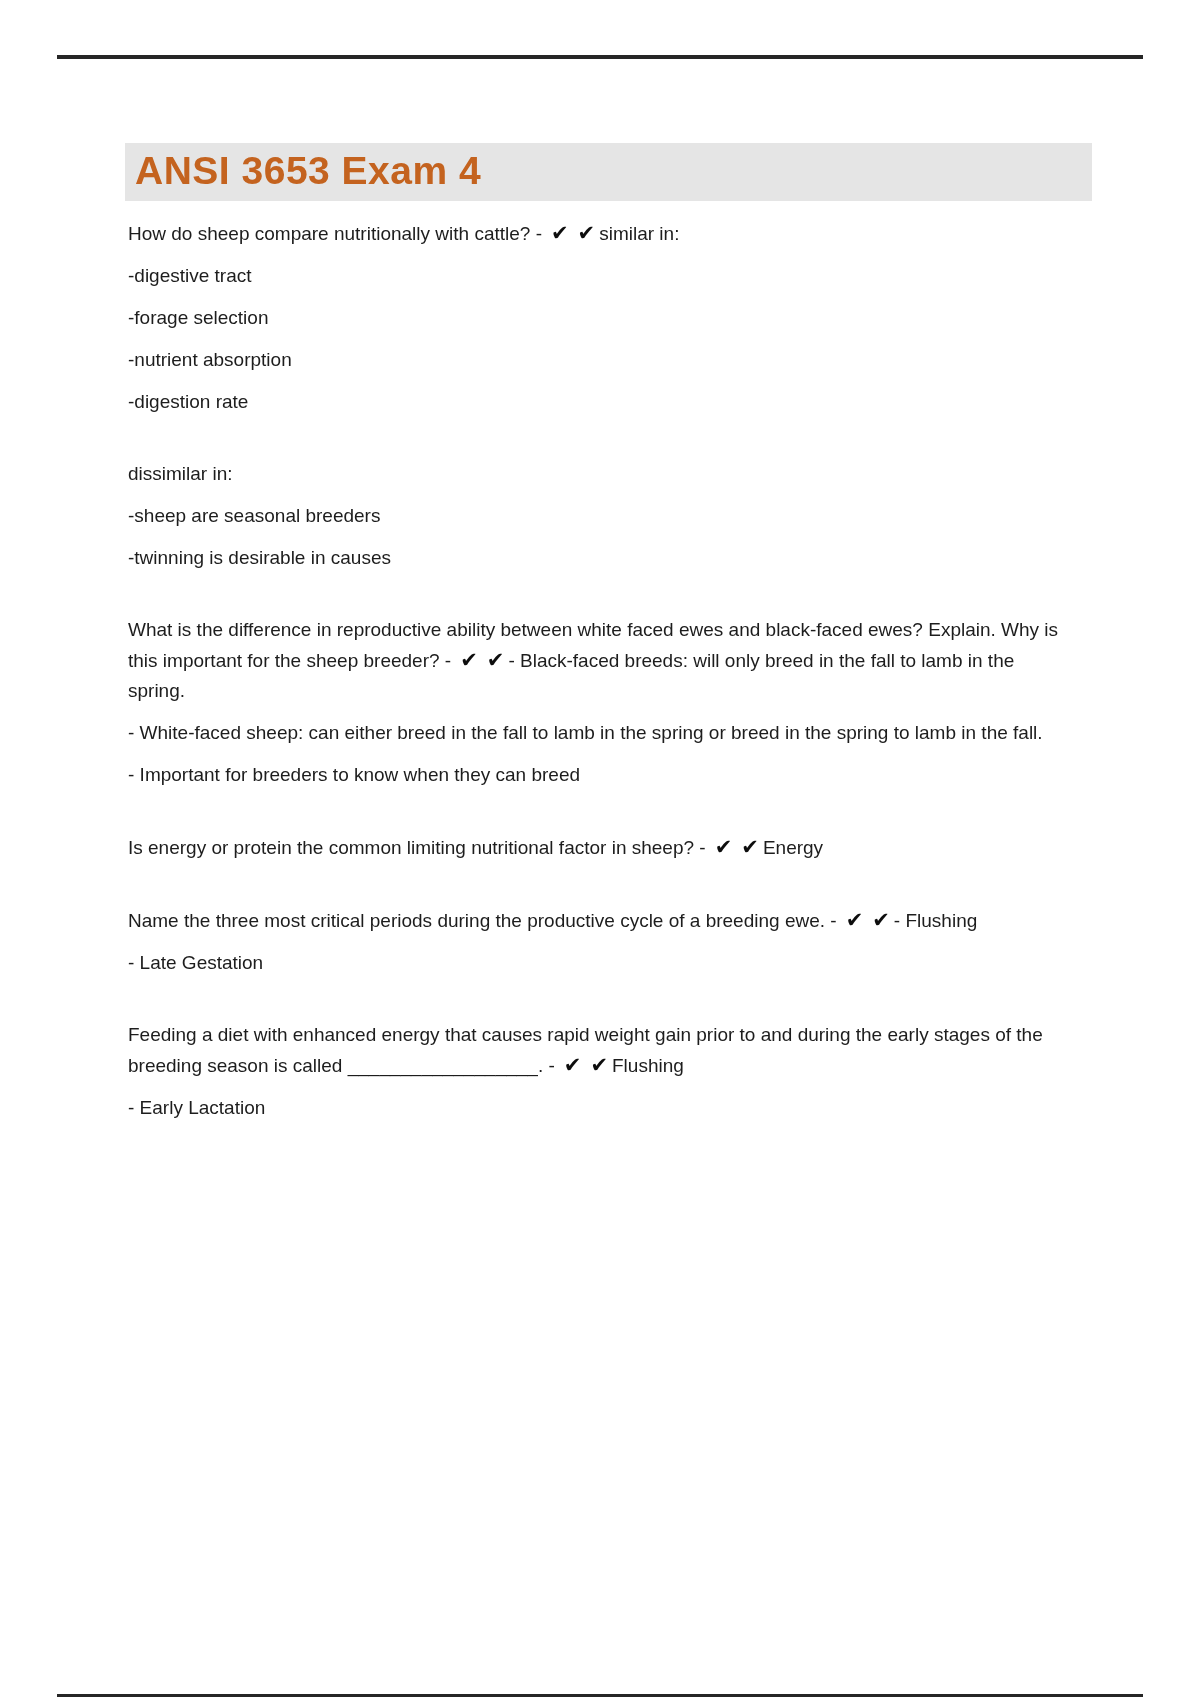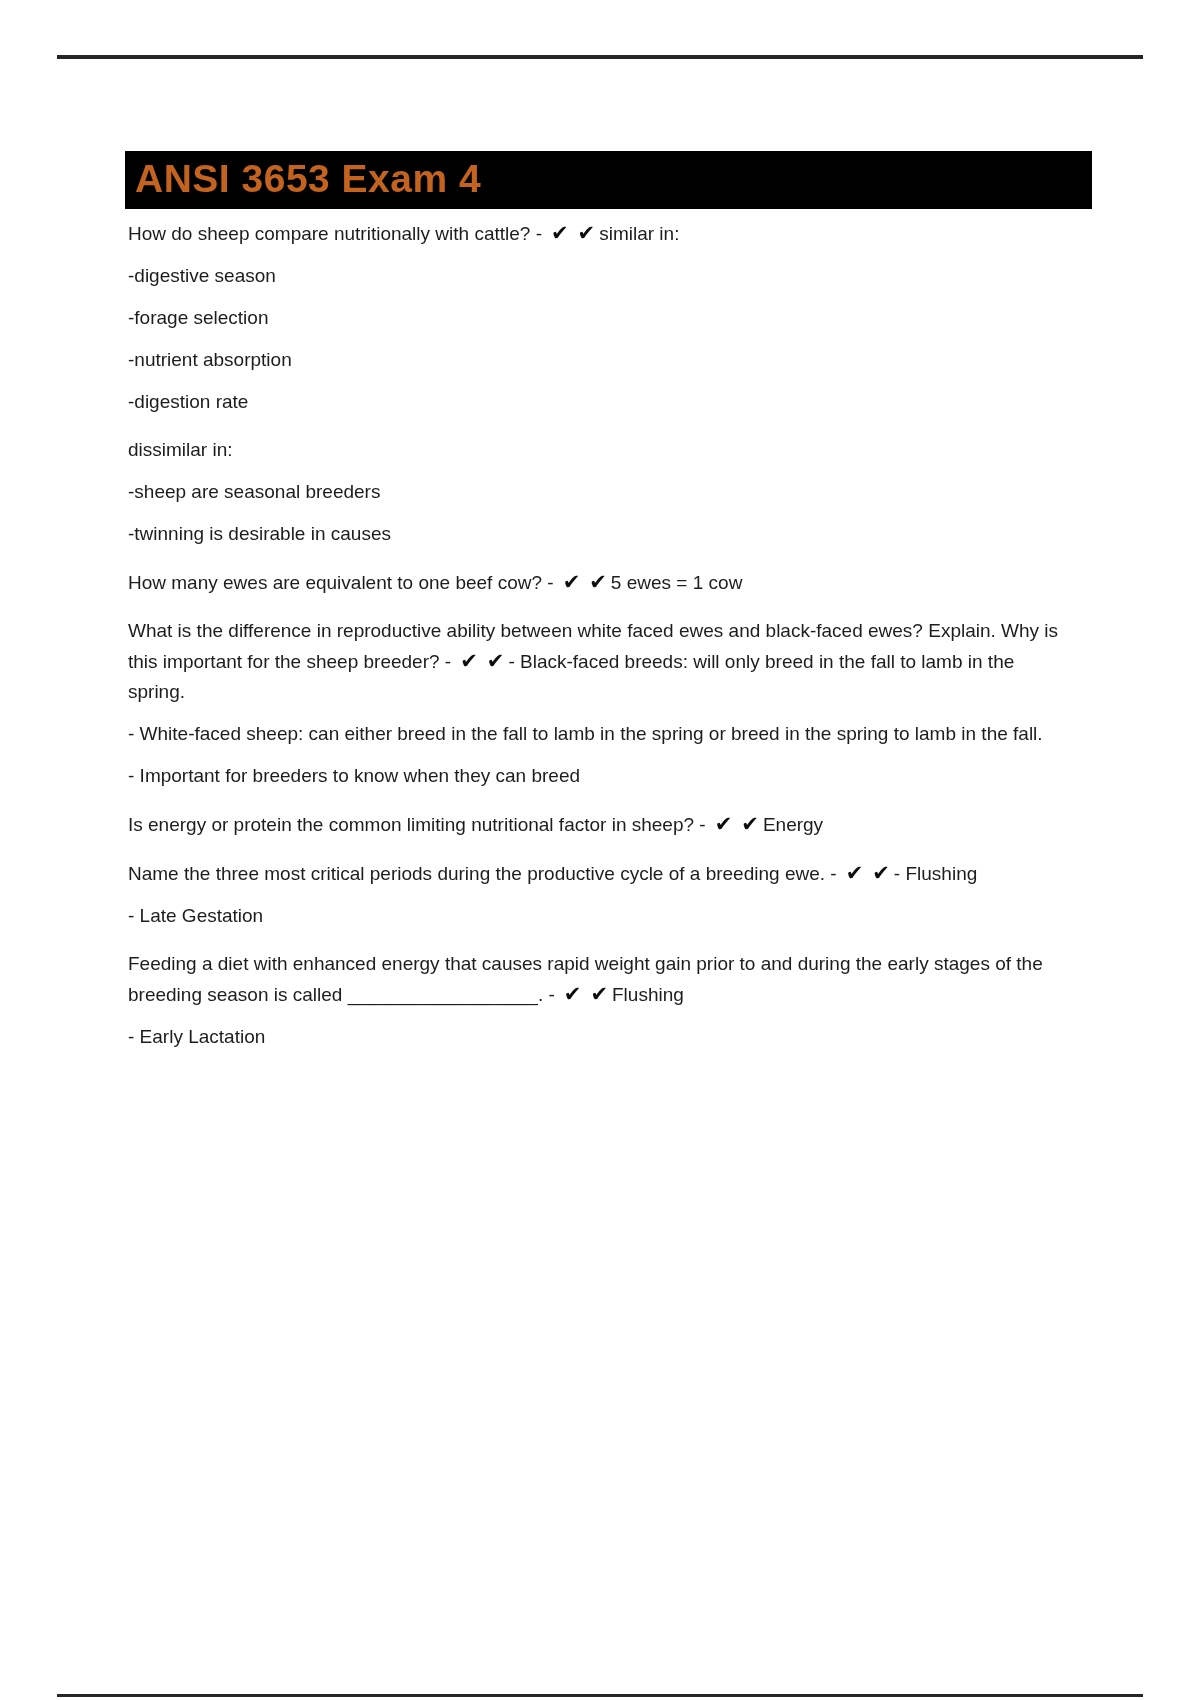--- a/index.html
+++ b/index.html
@@ -20,24 +20,24 @@
     left: 57px;
     width: 1086px;
     background: #262626;
   }
   .rule.top { top: 55px; height: 4px; }
   .rule.bottom { top: 1694px; height: 3px; }
 
   .title-bar {
     position: absolute;
     left: 125px;
-    top: 151px;
+    top: 143px;
     width: 967px;
     height: 58px;
-    background: #000000;
+    background: #e5e5e5;
   }
   .title-bar h1 {
     margin: 0;
     padding-left: 10px;
     font-size: 39px;
     line-height: 56px;
     font-weight: bold;
     color: #c4631f;
     letter-spacing: 0.5px;
     font-family: "Liberation Sans", sans-serif;
@@ -48,21 +48,21 @@
     left: 128px;
     top: 218px;
     width: 932px;
   }
   .content p {
     margin: 0 0 12px 0;
     font-size: 19px;
     line-height: 30px;
     color: #1d1d1d;
   }
-  .content p.section { margin-top: 18px; }
+  .content p.section { margin-top: 42px; }
 
   .checks {
     white-space: nowrap;
     margin: 0 4px 0 9px;
   }
   .chk {
     font-family: "DejaVu Sans", sans-serif;
     font-weight: bold;
     font-size: 21px;
     color: #0d0d0d;
@@ -75,30 +75,29 @@
 <div class="rule top"></div>
 
 <div class="title-bar">
   <h1>ANSI 3653 Exam 4</h1>
 </div>
 
 <div class="content">
 
   <p class="line"><span>How do sheep compare nutritionally with cattle? -</span><span class="checks"><span class="chk">✔</span><span class="chk">✔</span></span><span>similar in:</span></p>
 
-  <p class="line">-digestive season</p>
+  <p class="line">-digestive tract</p>
   <p class="line">-forage selection</p>
   <p class="line">-nutrient absorption</p>
   <p class="line">-digestion rate</p>
 
   <p class="line section">dissimilar in:</p>
   <p class="line">-sheep are seasonal breeders</p>
   <p class="line">-twinning is desirable in causes</p>
 
-  <p class="line section"><span>How many ewes are equivalent to one beef cow? -</span><span class="checks"><span class="chk">✔</span><span class="chk">✔</span></span><span>5 ewes = 1 cow</span></p>
 
   <p class="line section"><span>What is the difference in reproductive ability between white faced ewes and black-faced ewes? Explain. Why is this important for the sheep breeder? -</span><span class="checks"><span class="chk">✔</span><span class="chk">✔</span></span><span>- Black-faced breeds: will only breed in the fall to lamb in the spring.</span></p>
 
   <p class="line">- White-faced sheep: can either breed in the fall to lamb in the spring or breed in the spring to lamb in the fall.</p>
   <p class="line">- Important for breeders to know when they can breed</p>
 
   <p class="line section"><span>Is energy or protein the common limiting nutritional factor in sheep? -</span><span class="checks"><span class="chk">✔</span><span class="chk">✔</span></span><span>Energy</span></p>
 
   <p class="line section"><span>Name the three most critical periods during the productive cycle of a breeding ewe. -</span><span class="checks"><span class="chk">✔</span><span class="chk">✔</span></span><span>- Flushing</span></p>
 

